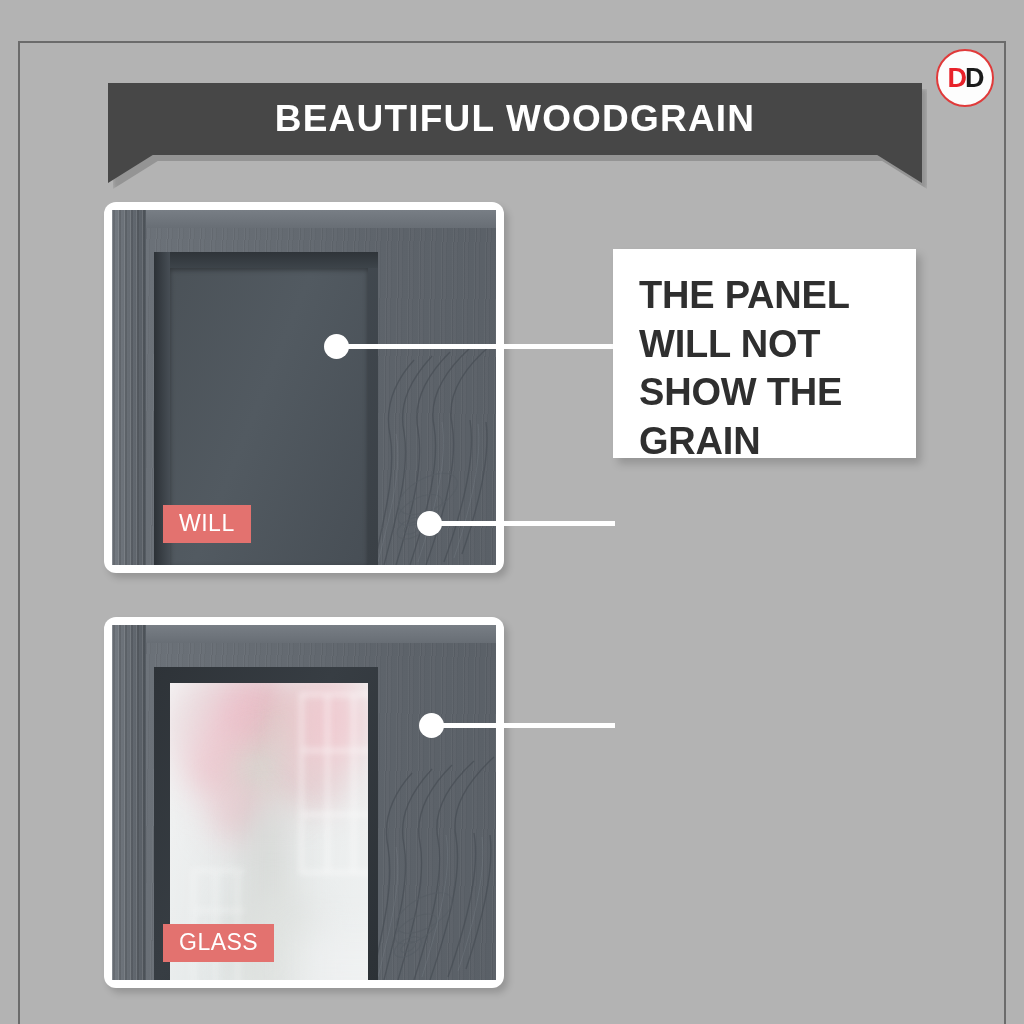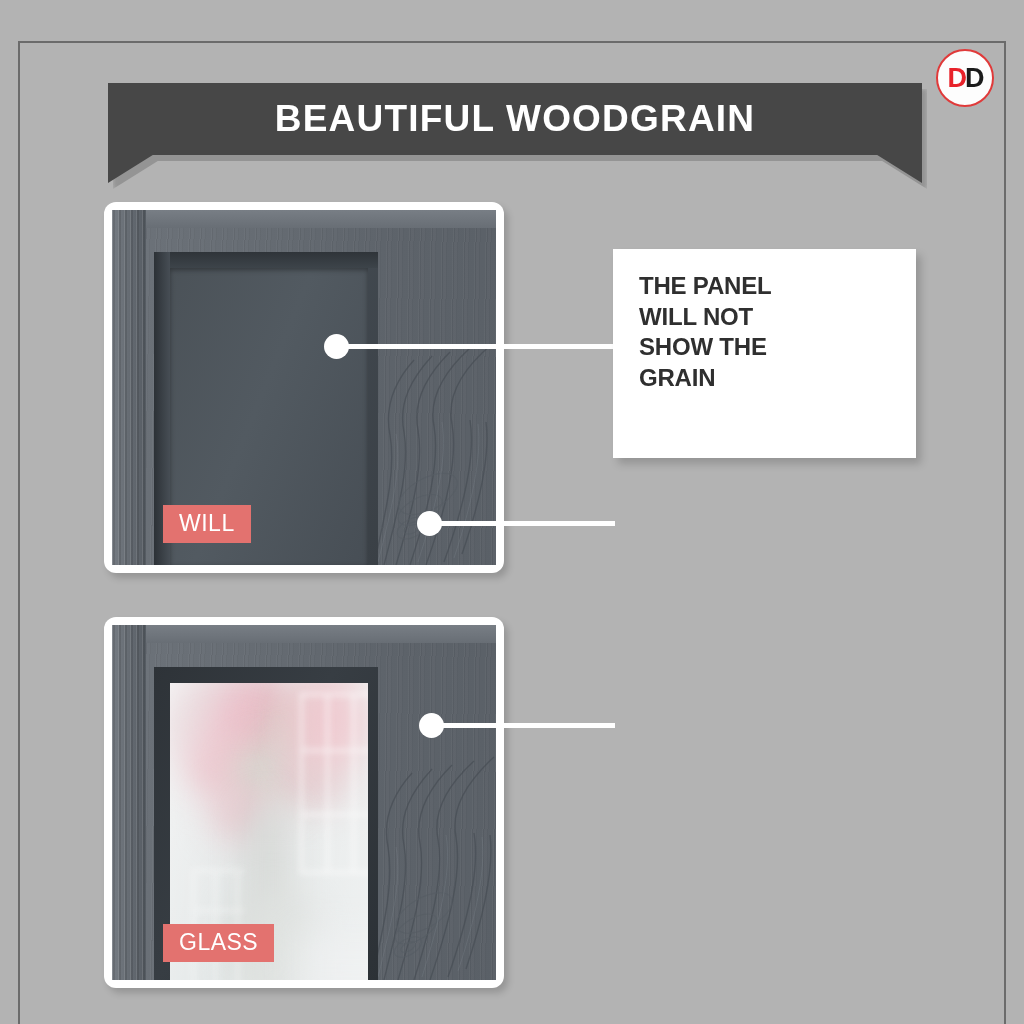--- a/index.html
+++ b/index.html
@@ -241,21 +241,21 @@
     background: #ffffff;
     box-shadow: 5px 6px 8px rgba(0,0,0,.17);
     padding: 22px 26px;
     z-index: 15;
   }
   #callout-1 { left: 613px; top: 226px; width: 303px; height: 209px; }
   #callout-2 { left: 613px; top: 466px; width: 303px; height: 283px; }
 
   .callout-text {
     color: #2f2f2f;
-    font-size: 24px;
+    font-size: 38px;
     font-weight: bold;
     line-height: 1.28;
     letter-spacing: -0.2px;
     font-family: "Liberation Sans", sans-serif;
     white-space: pre-line;
   }
 
   
   .connector-line {
     position: absolute;

